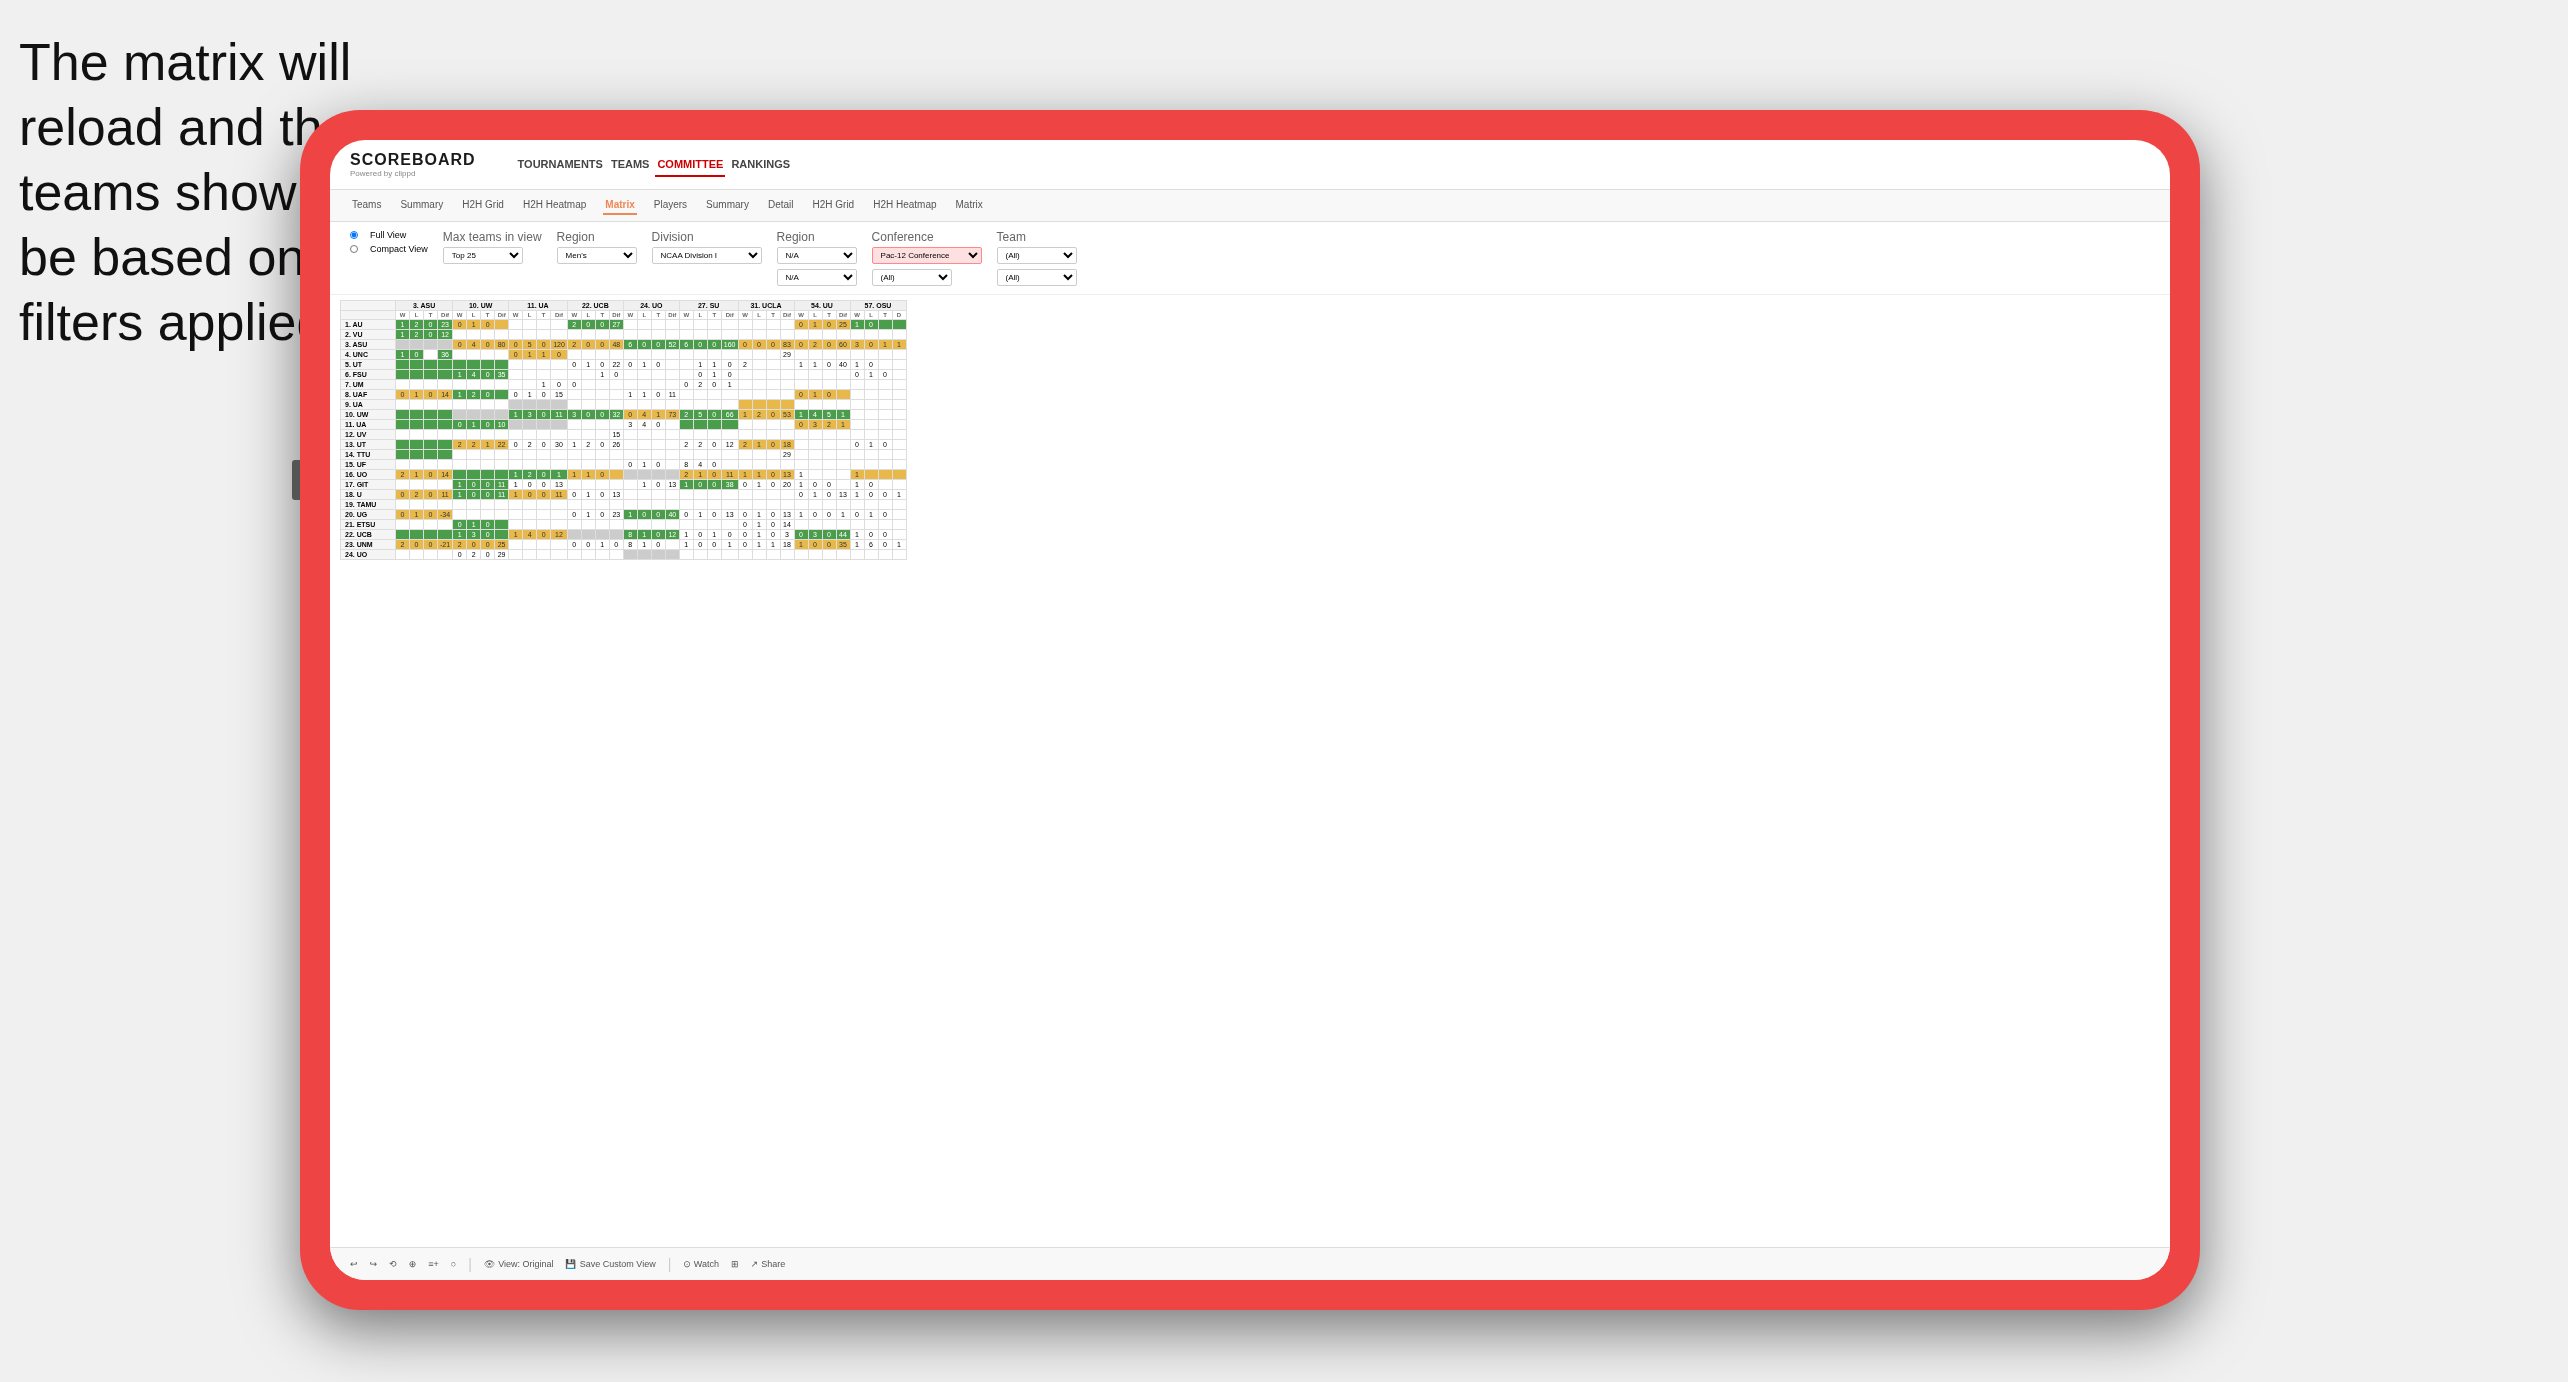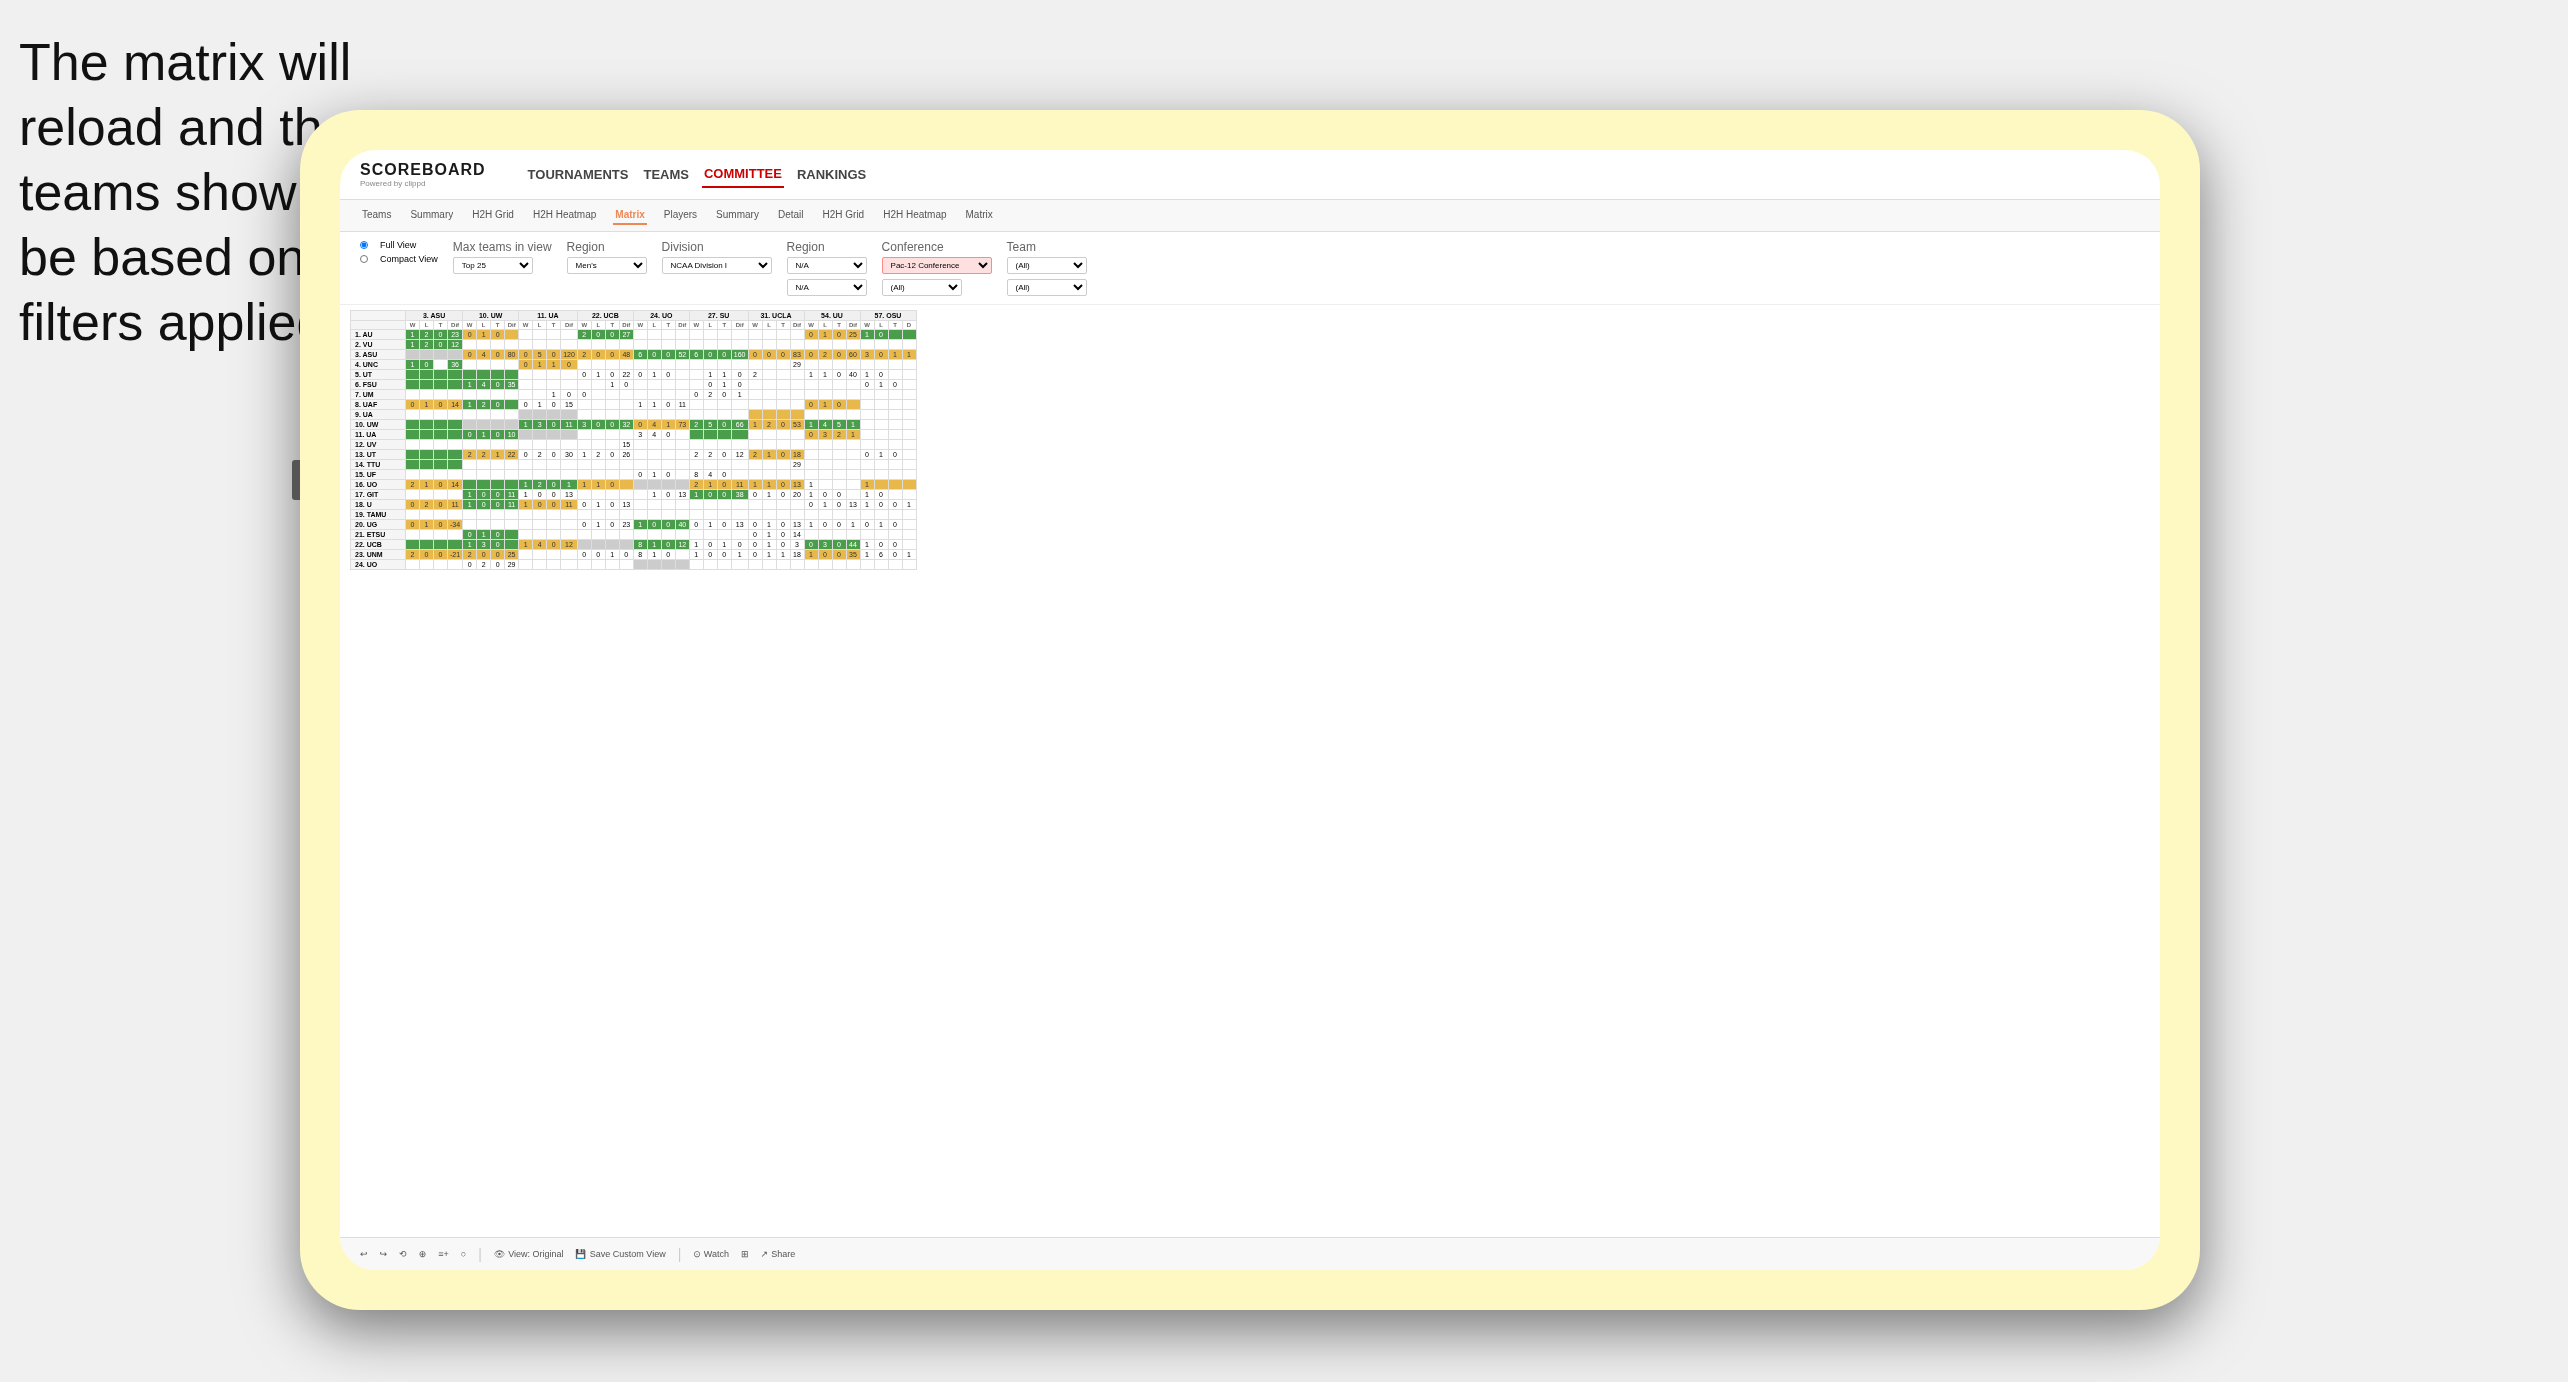--- a/index.html
+++ b/index.html
@@ -24,24 +24,24 @@
       width: 430px;
     }
 
     
     .tablet-frame {
       position: absolute;
       top: 110px;
       left: 300px;
       width: 1900px;
       height: 1200px;
-      background: #fef9c3;
+      background: #ef4444;
       border-radius: 60px;
       box-shadow: 0 20px 60px rgba(0,0,0,0.5);
-      padding: 40px;
+      padding: 30px;
     }
 
     .tablet-screen {
       width: 100%;
       height: 100%;
       background: #fff;
       border-radius: 35px;
       overflow: hidden;
       position: relative;
     }
@@ -69,25 +69,24 @@
       letter-spacing: 1px;
     }
 
     .logo-subtitle {
       font-size: 8px;
       color: #888;
     }
 
     .nav-items {
       display: flex;
-      gap: 11px;
-      font-size: 13px;
+      gap: 4px;
+      font-size: 11px;
       font-weight: 600;
       color: #444;
-      align-items: center;
     }
 
     .nav-item {
       cursor: pointer;
       padding: 5px 2px;
     }
 
     .nav-item.active-committee {
       color: #c00;
       border-bottom: 2px solid #c00;

